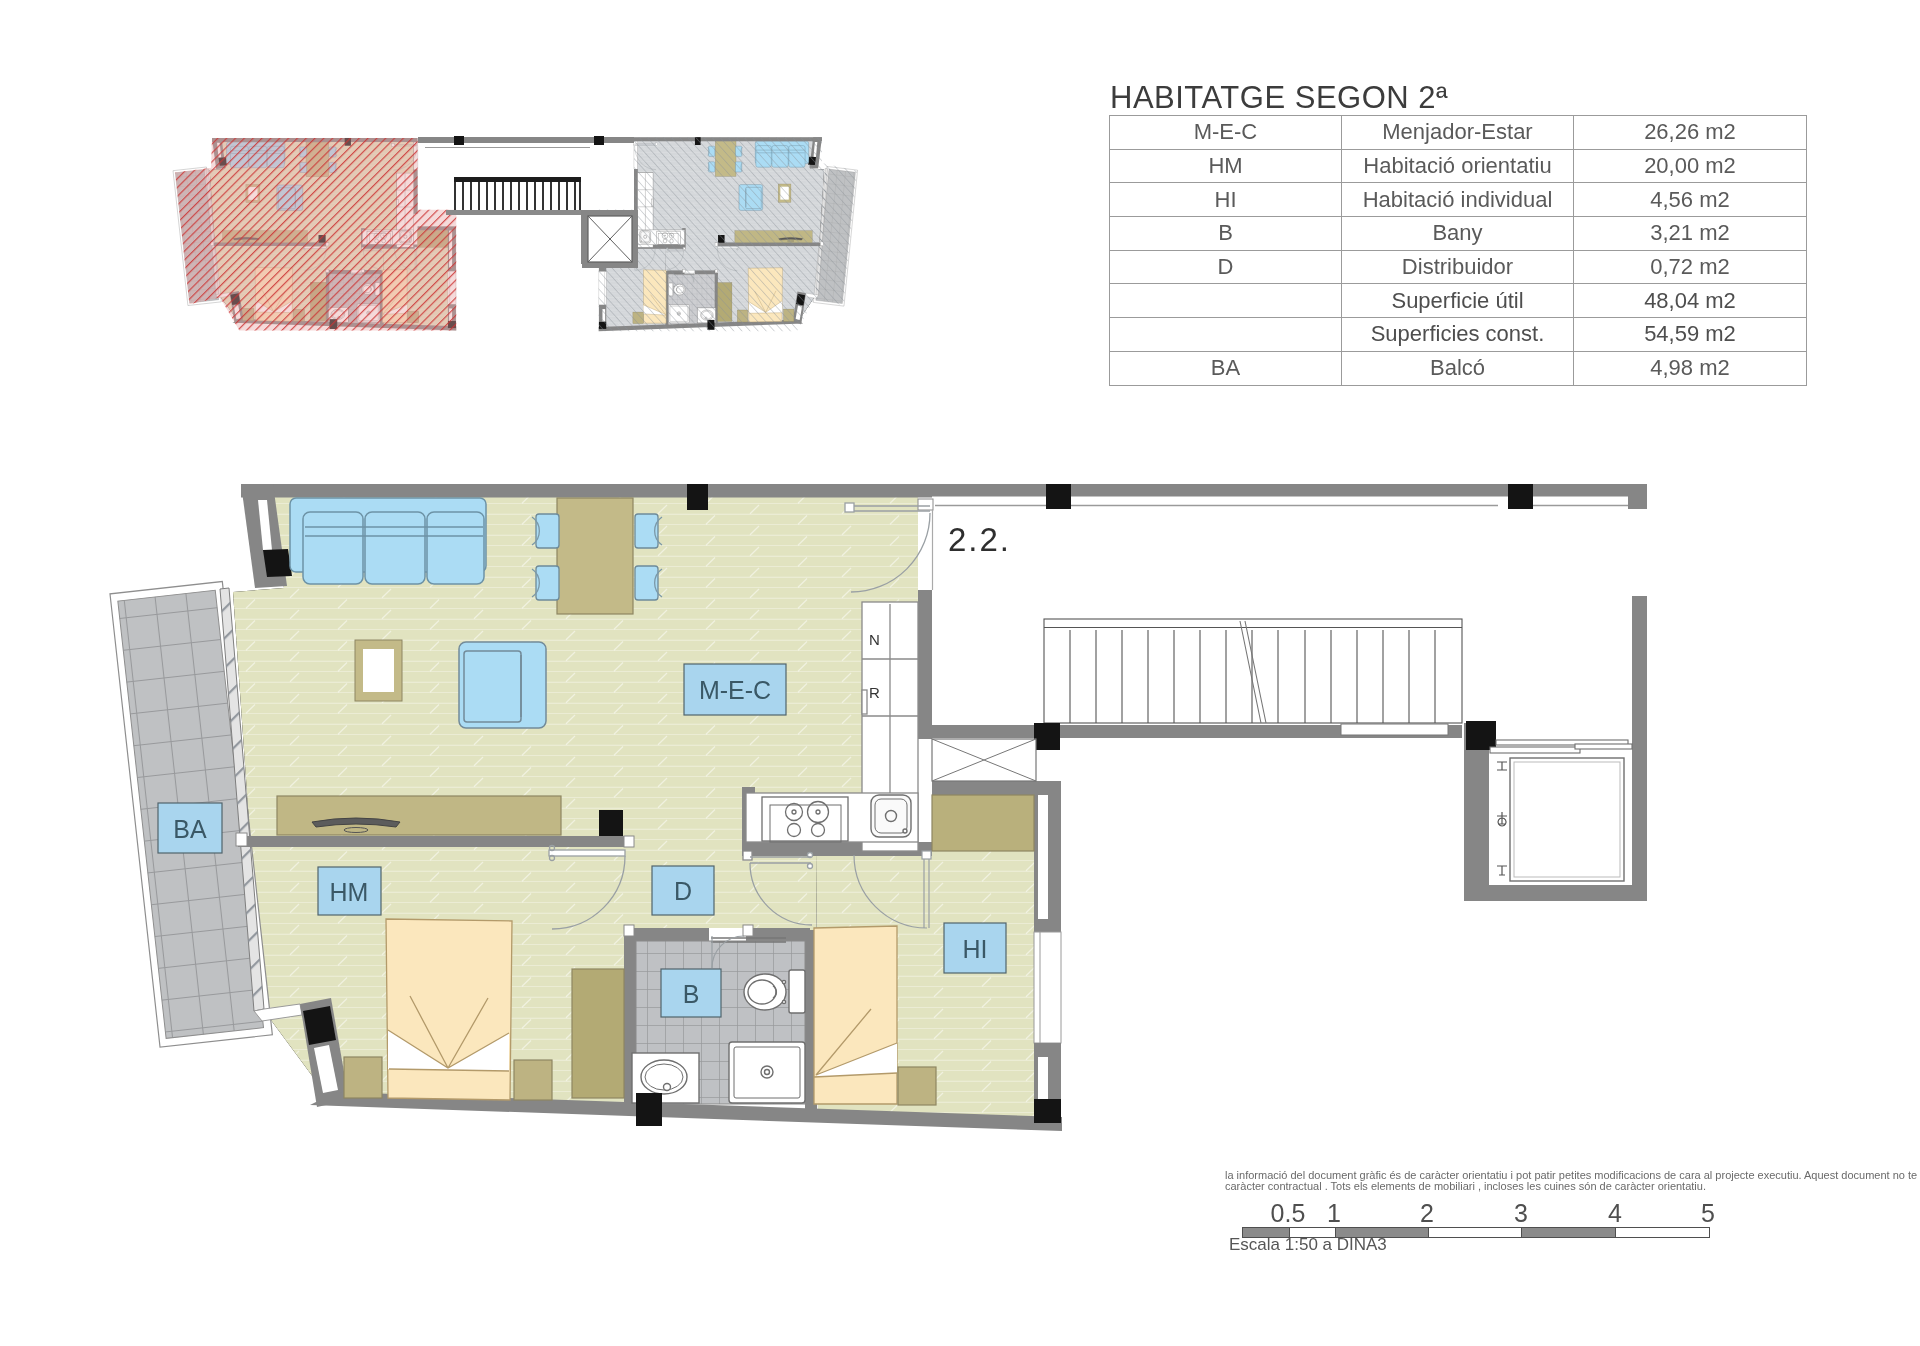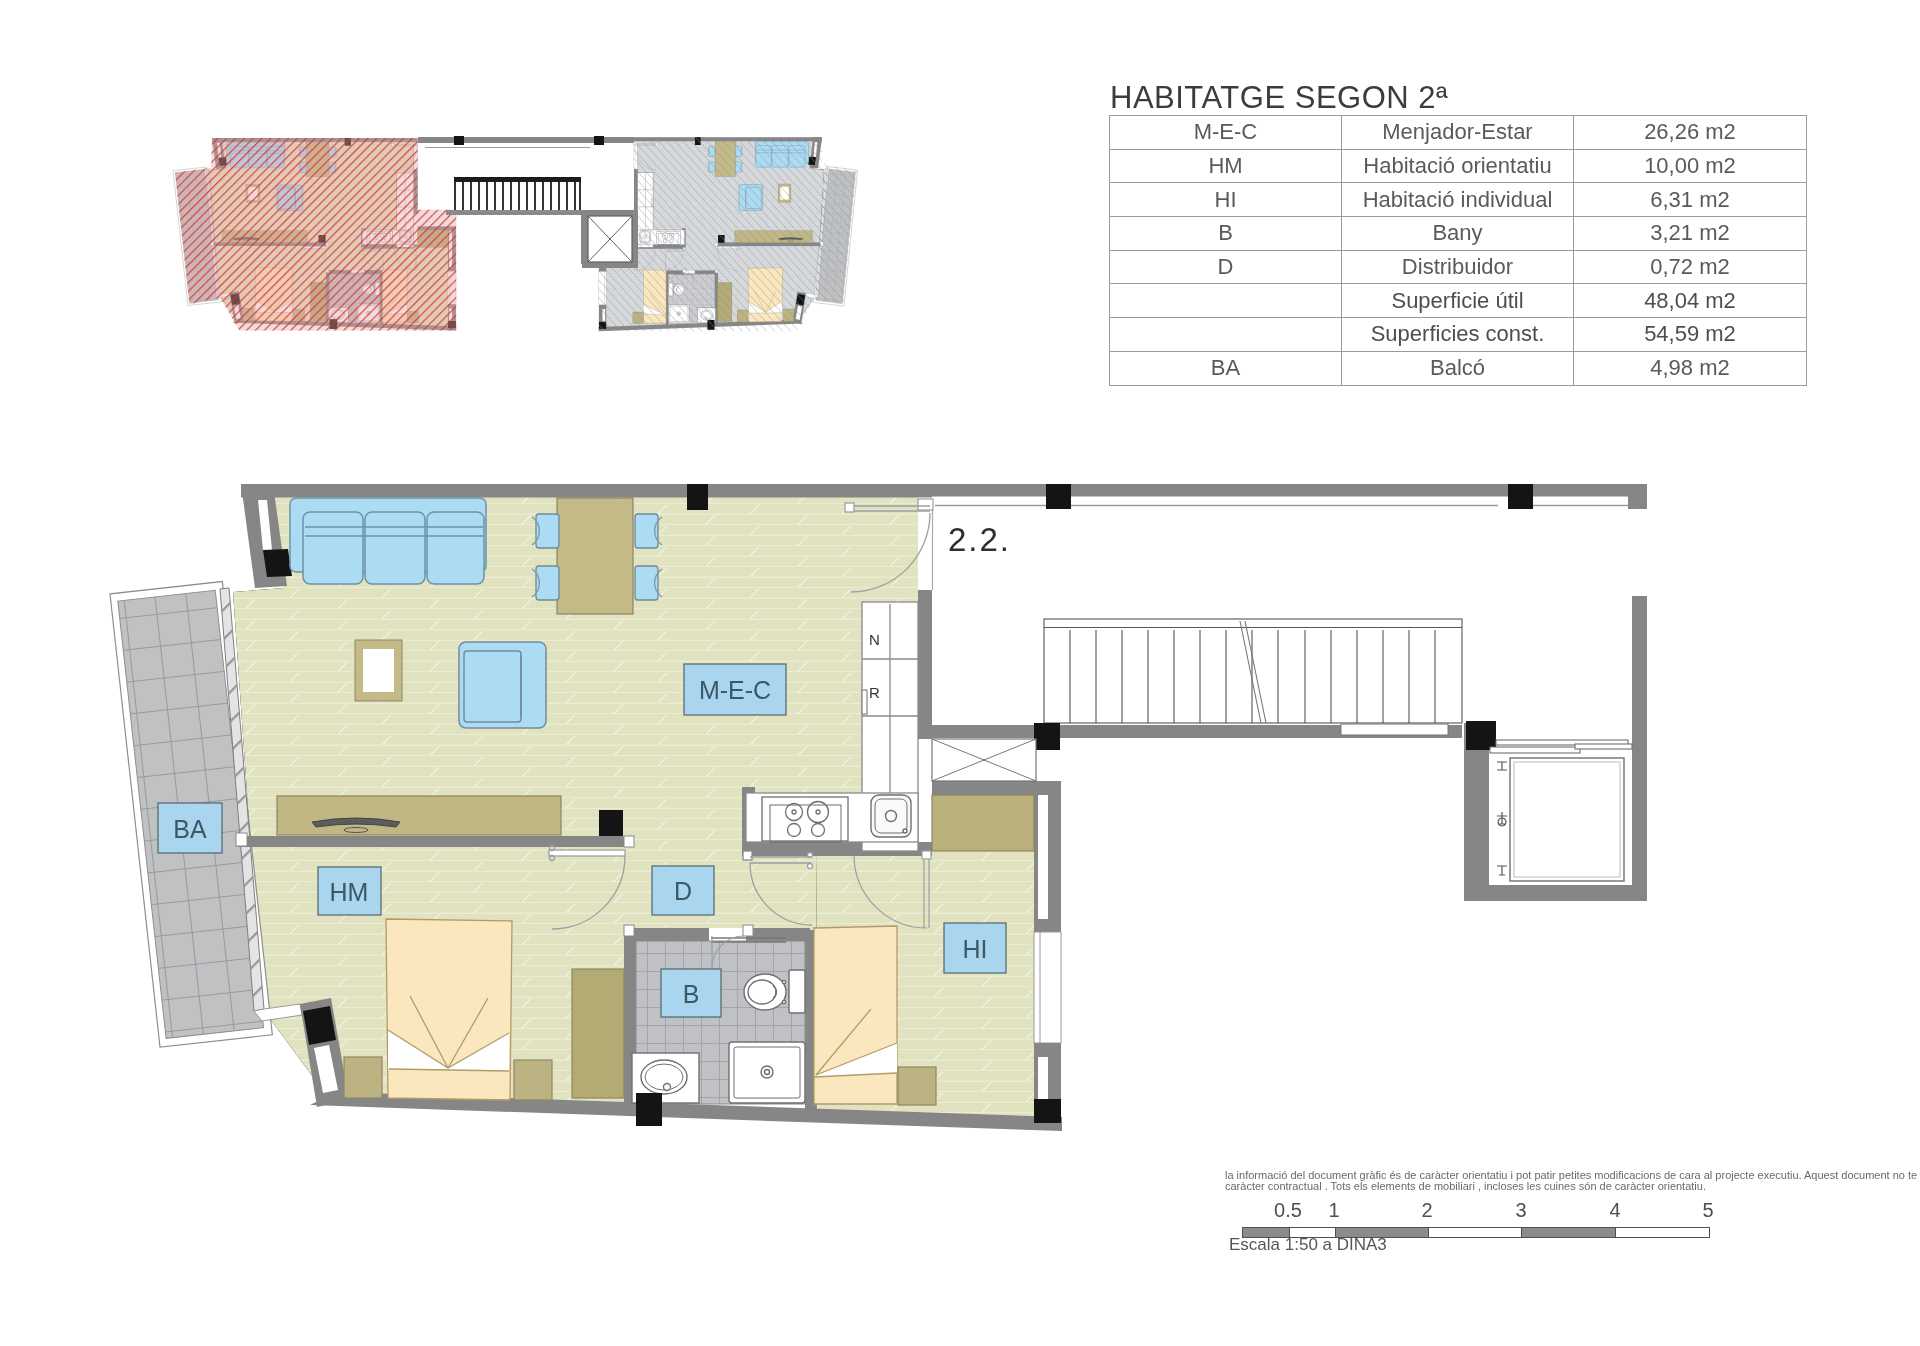--- a/index.html
+++ b/index.html
@@ -6,45 +6,45 @@
 #sheet{position:relative;width:1920px;height:1184px}
 svg{position:absolute;left:0;top:0}
 .floor{fill:var(--floor,#e1e3c0)}
 .bath{fill:var(--bath,#bfc1c4)}
 #areatable{position:absolute;left:1109px;top:115px;border-collapse:collapse;table-layout:fixed}
 #areatable td{border:1px solid #9b9b9b;height:32.7px;text-align:center;vertical-align:middle;font-size:22px;color:#5a5a5a;padding:0}
 #areatable td.b{font-weight:normal;color:#4e4e4e}
 #title{position:absolute;left:1110px;top:80px;font-size:31px;color:#3c3c3c;letter-spacing:0.5px}
 #disc{position:absolute;left:1225px;top:1170px;width:660px;font-size:11px;line-height:10.5px;color:#6a6a6a;white-space:nowrap}
 #escala{position:absolute;left:1229px;top:1235px;font-size:17px;color:#565656}
-.sbnum{position:absolute;top:1199px;font-size:20px;color:#4f4f4f;transform:translateX(-50%)}
+.sbnum{position:absolute;top:1199px;font-size:25px;color:#4f4f4f;transform:translateX(-50%)}
 .sbseg{position:absolute;top:1227px;height:9px;border:1px solid #4f4f4f}
 </style>
 </head>
 <body>
 <div id="sheet">
 
 <div id="title">HABITATGE SEGON 2ª</div>
 
 <table id="areatable" cellspacing="0">
 <tbody>
         <tr>
           <td style="width:231px">M-E-C</td>
           <td style="width:231px">Menjador-Estar</td>
           <td style="width:232px">26,26 m2</td>
         </tr>
 <tr>
           <td>HM</td>
           <td>Habitació orientatiu</td>
-          <td>10,00 m2</td>
+          <td>20,00 m2</td>
         </tr>
 <tr>
           <td>HI</td>
           <td>Habitació individual</td>
-          <td>6,31 m2</td>
+          <td>4,56 m2</td>
         </tr>
 <tr>
           <td>B</td>
           <td>Bany</td>
           <td>3,21 m2</td>
         </tr>
 <tr>
           <td>D</td>
           <td>Distribuidor</td>
           <td>0,72 m2</td>

